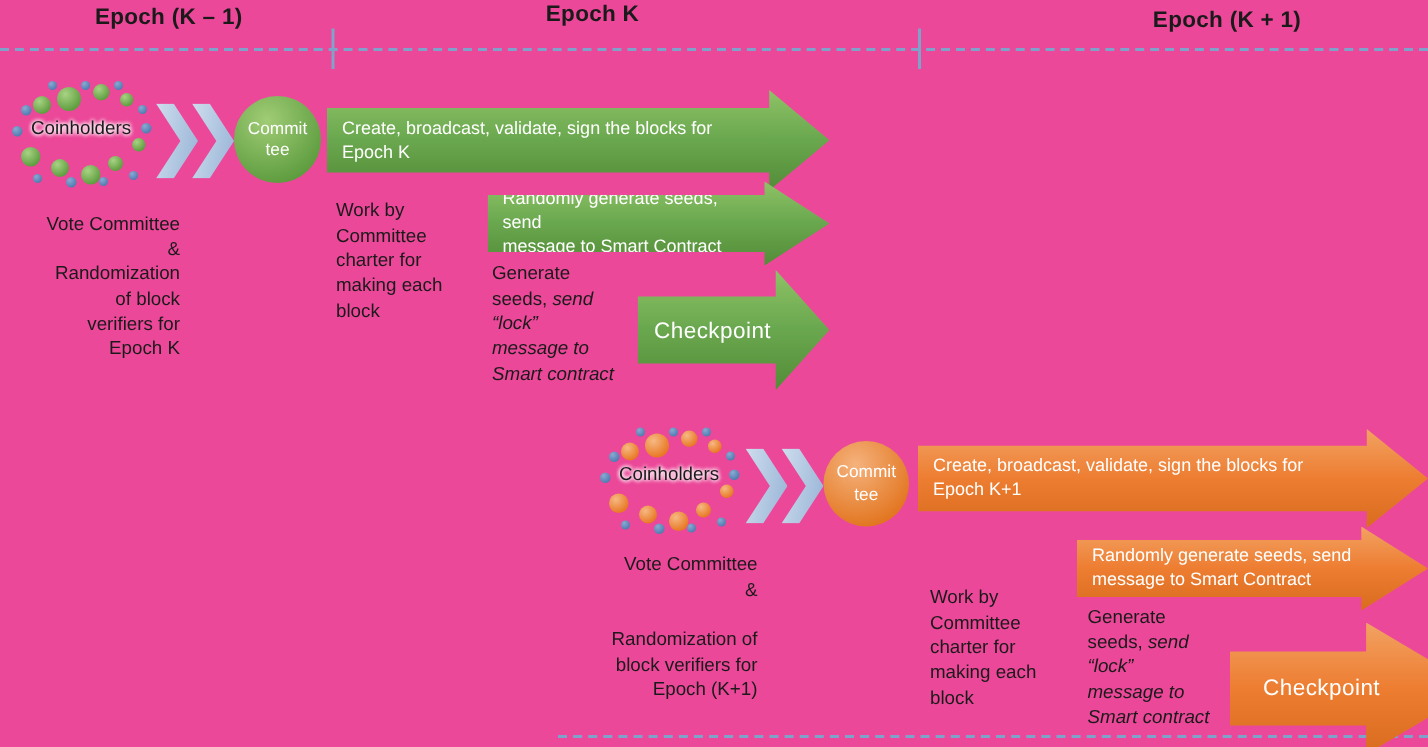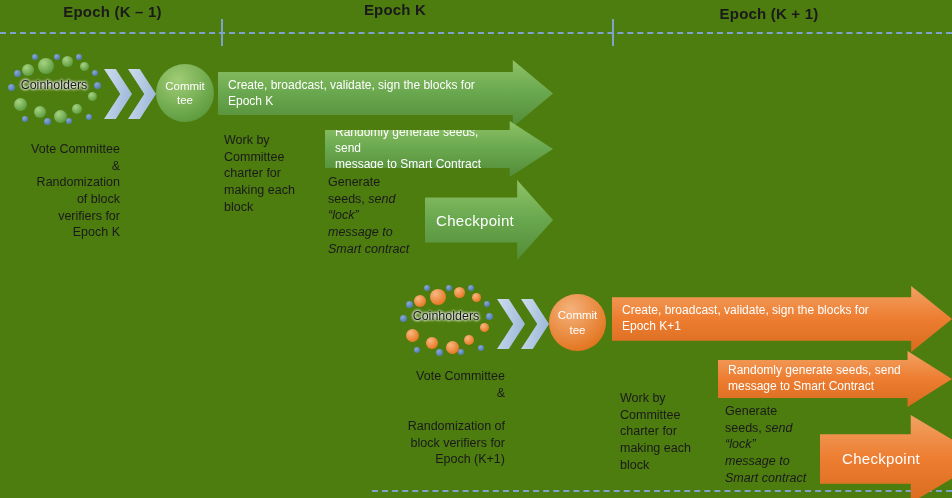--- a/index.html
+++ b/index.html
@@ -1,16 +1,16 @@
 <!DOCTYPE html>
 <html><head>
 <meta charset="utf-8">
 <style>
   html,body{margin:0;padding:0;background:#fff;}
-  .canvas{position:relative;width:952px;height:498px;background:#4d7c0f;overflow:hidden;
+  .canvas{position:relative;width:952px;height:498px;background:#ec4899;overflow:hidden;
           font-family:"Liberation Sans","DejaVu Sans",sans-serif;color:#1a1a1a;}
   .abs{position:absolute;}
   .pre{white-space:pre-line;}
   .hdr{font-weight:bold;font-size:15px;text-align:center;letter-spacing:.2px;}
   .dash-h{height:0;border-top:2px dashed #7ea2ca;}
   .tick{width:2px;height:27px;background:#7ea2ca;}
   
   .cluster{width:92px;height:70px;}
   .dot{position:absolute;border-radius:50%;}
   .dot.g{background:radial-gradient(circle at 35% 30%,#a8d383,#5d9c3e 75%);}
@@ -36,21 +36,21 @@
   .txt{font-size:12.5px;line-height:1.33;}
   .center{text-align:right;}
 </style>
 </head>
 <body>
 
 <div class="canvas">
 
   <div class="abs hdr" style="left:30px;top:3px;width:165px">Epoch (K – 1)</div>
   <div class="abs hdr" style="left:300px;top:1px;width:190px">Epoch K</div>
-  <div class="abs hdr" style="left:669px;top:5px;width:200px">Epoch (K + 1)</div>
+  <div class="abs hdr" style="left:718px;top:5px;width:200px">Epoch (K + 1)</div>
   <div class="abs dash-h" style="left:0;top:32px;width:952px"></div>
   <div class="abs tick" style="left:221px;top:19px"></div>
   <div class="abs tick" style="left:612px;top:19px"></div>
   <div class="abs dash-h" style="left:372px;top:490px;width:580px"></div>
 
   <div class="abs cluster" style="left:8px;top:54px">
       <span class="dot b" style="left: 78px; top: 60px; width: 6px; height: 6px;"></span>
       <span class="dot b" style="left: 58px; top: 64px; width: 6px; height: 6px;"></span>
       <span class="dot b" style="left: 36px; top: 64px; width: 7px; height: 7px;"></span>
       <span class="dot b" style="left: 14px; top: 62px; width: 6px; height: 6px;"></span>

